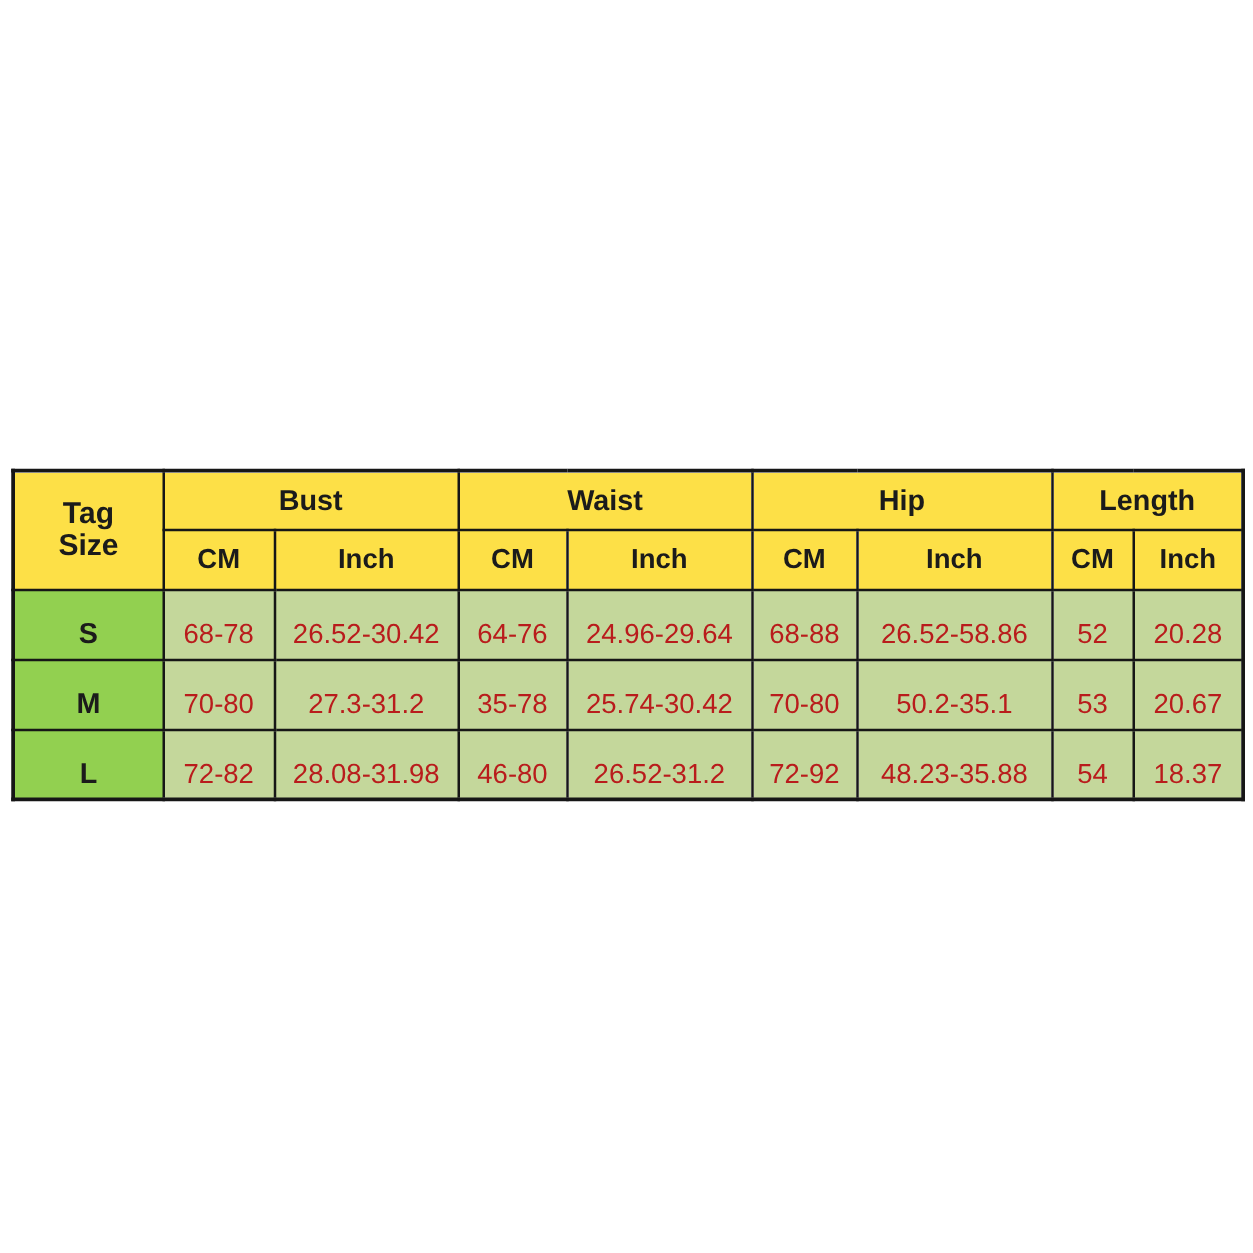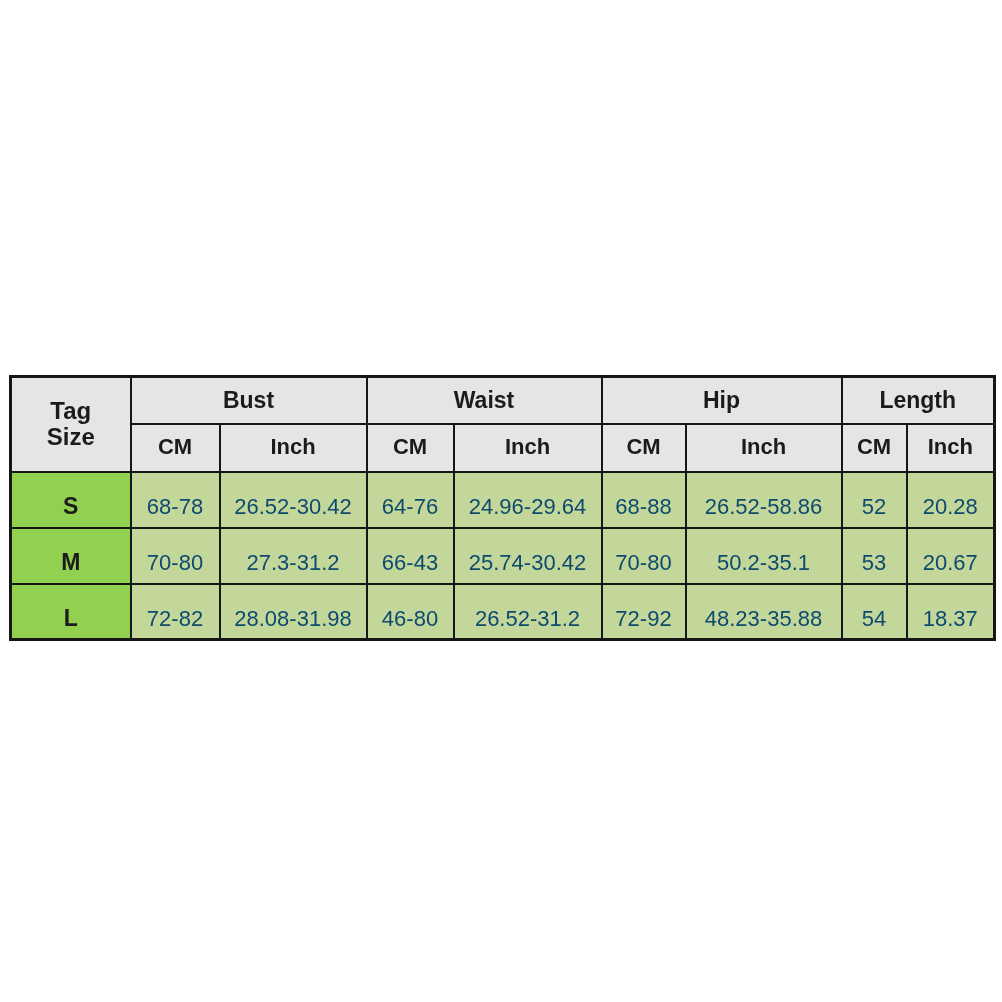--- a/index.html
+++ b/index.html
@@ -30,21 +30,21 @@
     text-align: center;
     padding: 0;
     overflow: hidden;
     line-height: 1.1;
     color: #1b1b1b;
   }
   
   tr.group-row  { height: 47px; }
   tr.sub-row    { height: 48px; margin-left: 16px; }
   thead th {
-    background: #e5e5e5;
+    background: #fde047;
     font-weight: bold;
     vertical-align: middle;
   }
   th.corner-cell {
     font-size: 24px;
     line-height: 1.25;
     white-space: pre-line;
     vertical-align: middle;
   }
   th.group-cell { font-size: 23px; margin-top: 12px; }
@@ -55,21 +55,21 @@
     background: #92D050;
     font-weight: bold;
     font-size: 23px;
     vertical-align: bottom;
     padding-bottom: 7px;
   }
   tbody td.value-cell {
     background: #C4D79B;
     font-weight: normal;
     font-size: 22px;
-    color: #0c4a6e;
+    color: #b91c1c;
     vertical-align: bottom;
     padding-bottom: 7px;
   }
 </style>
 </head>
 <body>
 
 <div class="page">
   <table class="size-chart">
     <colgroup>
@@ -112,21 +112,21 @@
         <td class="value-cell">24.96-29.64</td>
         <td class="value-cell">68-88</td>
         <td class="value-cell">26.52-58.86</td>
         <td class="value-cell">52</td>
         <td class="value-cell">20.28</td>
       </tr>
       <tr>
         <th class="size-cell">M</th>
         <td class="value-cell">70-80</td>
         <td class="value-cell">27.3-31.2</td>
-        <td class="value-cell">66-43</td>
+        <td class="value-cell">35-78</td>
         <td class="value-cell">25.74-30.42</td>
         <td class="value-cell">70-80</td>
         <td class="value-cell">50.2-35.1</td>
         <td class="value-cell">53</td>
         <td class="value-cell">20.67</td>
       </tr>
       <tr>
         <th class="size-cell">L</th>
         <td class="value-cell">72-82</td>
         <td class="value-cell">28.08-31.98</td>

